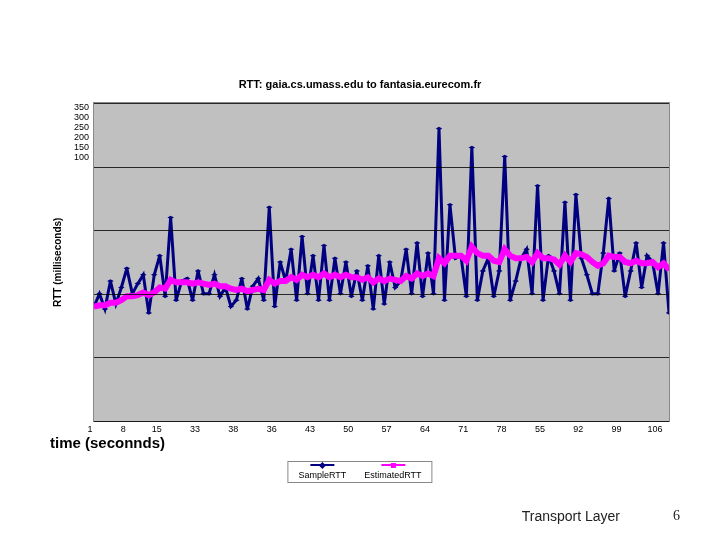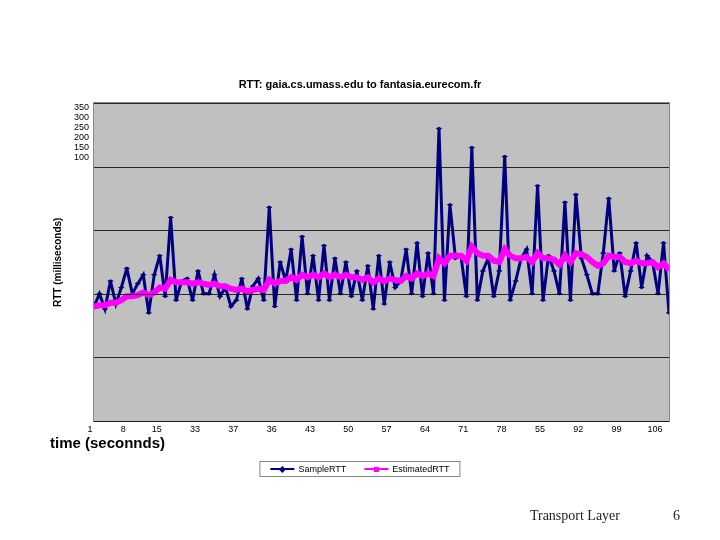--- a/index.html
+++ b/index.html
@@ -104,21 +104,21 @@
     border: 1px solid #888;
     display: inline-flex;
     gap: 18px;
     padding: 2px 10px;
     font-size: 9px;
     align-items: center;
     position: relative;
     left: 50%;
     transform: translateX(-50%);
   }
-  .legend-item { display: inline-flex; align-items: center; gap: 4px; }
+  .legend-item { display: inline-flex; align-items: center; gap: 4px; flex-direction: column; }
   .swatch-line {
     display: inline-block;
     width: 24px;
     height: 0;
     border-top: 2px solid;
     position: relative;
   }
   .swatch-dot {
     width: 5px; height: 5px;
     background: currentColor;
@@ -130,21 +130,21 @@
     width: 5px; height: 5px;
     background: currentColor;
     position: absolute;
     left: 50%; top: 50%;
     transform: translate(-50%, -60%);
   }
   .footer-label {
     position: absolute;
     right: 100px;
     bottom: 16px;
-    font-family: Liberation Serif, serif;
+    font-family: Liberation Sans, sans-serif;
     font-size: 14px;
     color: #222;
   }
   .footer-num {
     position: absolute;
     right: 40px;
     bottom: 16px;
     font-family: "Comic Sans MS", cursive;
     font-size: 14px;
     color: #222;
@@ -393,21 +393,21 @@
           <div class="gridline" style="top: 100%;"></div>
         </div>
     </div>
 
     <div class="xaxis-row">
       <div class="xaxis" id="xaxis">
           <span>1</span>
           <span>8</span>
           <span>15</span>
           <span>33</span>
-          <span>37</span>
+          <span>38</span>
           <span>36</span>
           <span>43</span>
           <span>50</span>
           <span>57</span>
           <span>64</span>
           <span>71</span>
           <span>78</span>
           <span>55</span>
           <span>92</span>
           <span>99</span>

